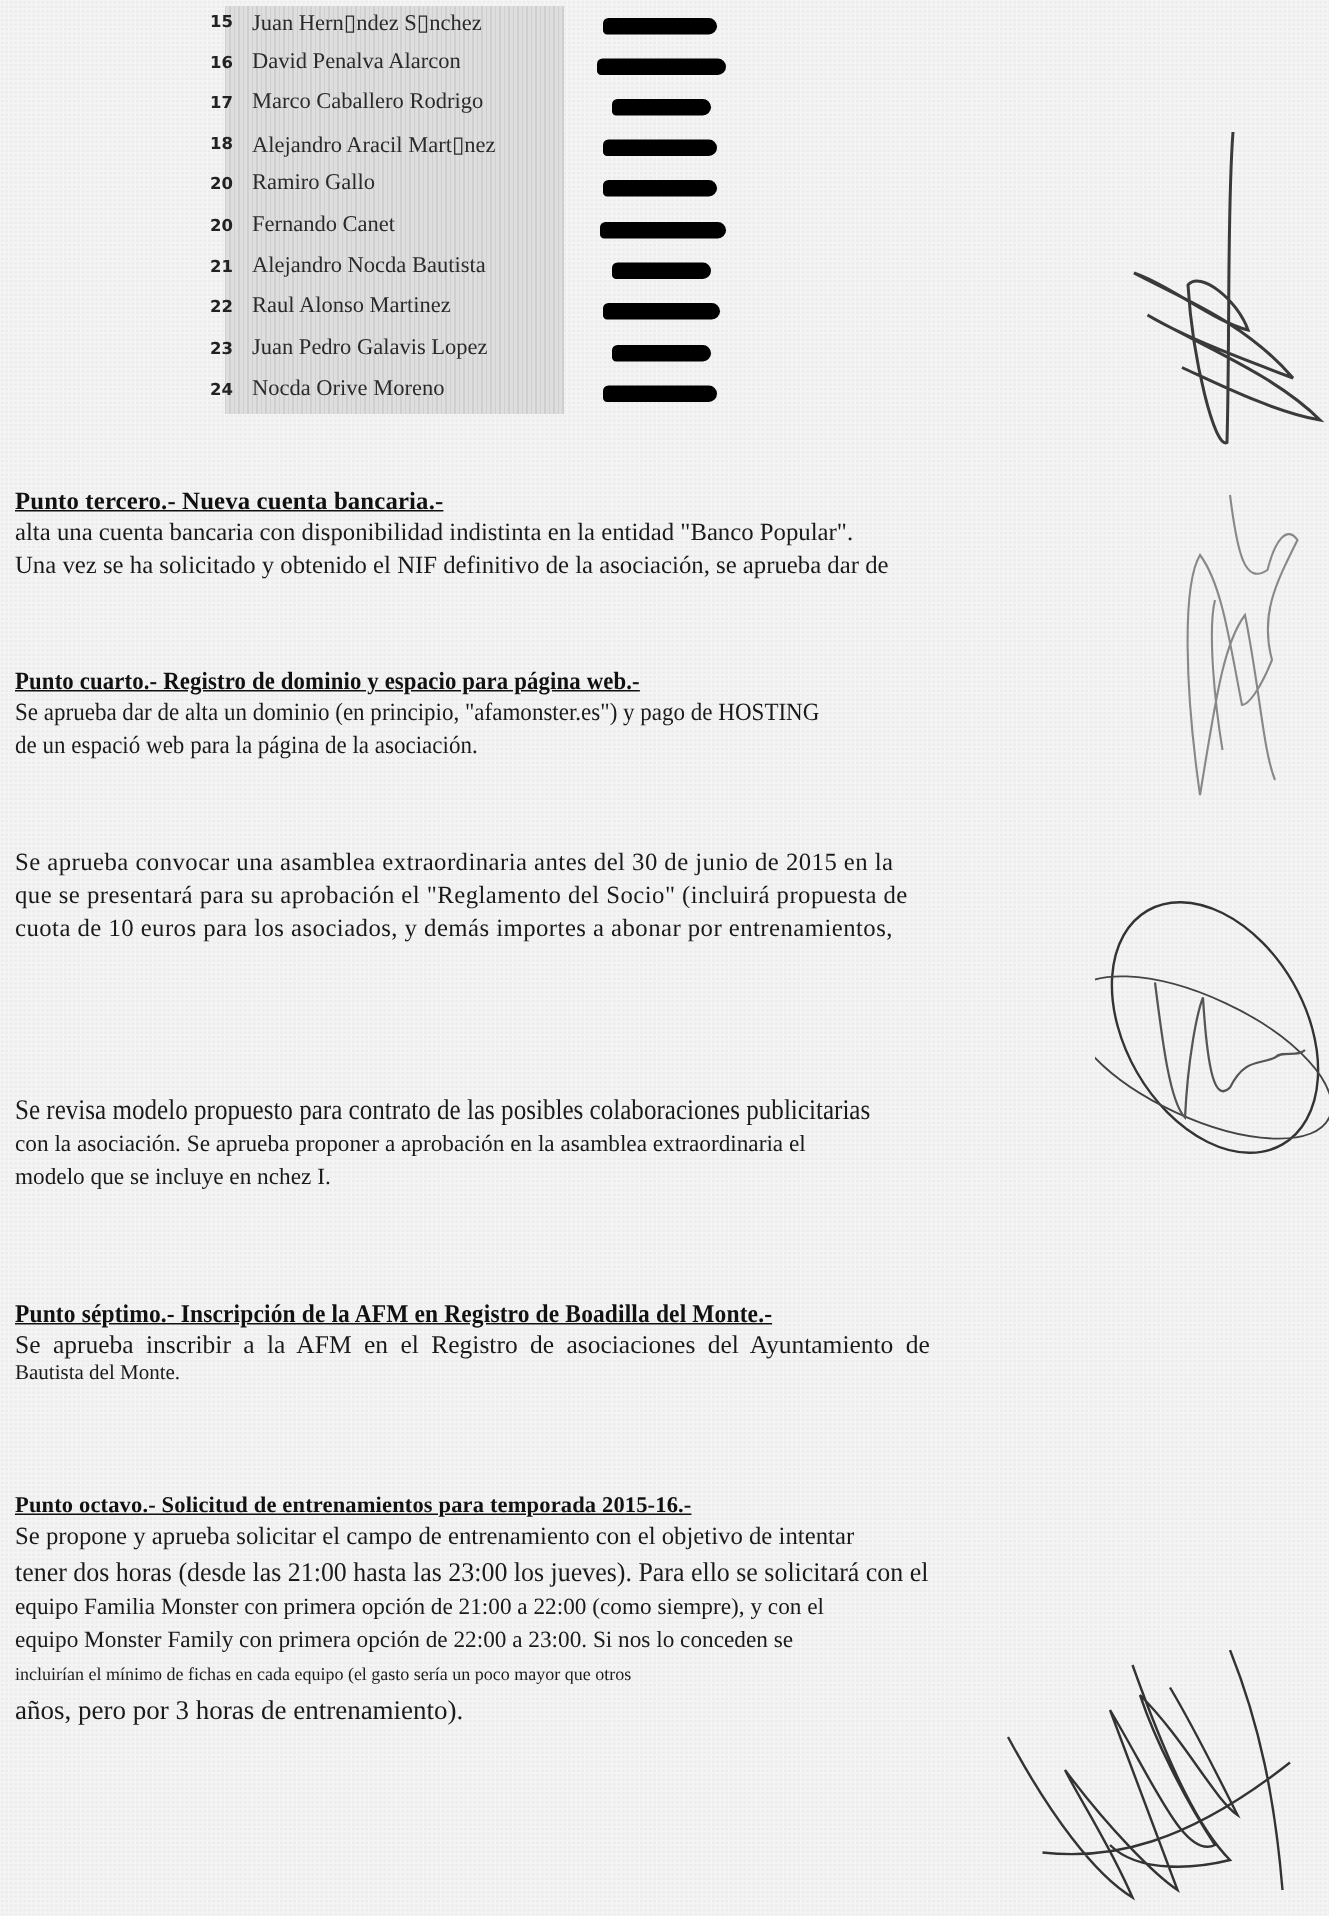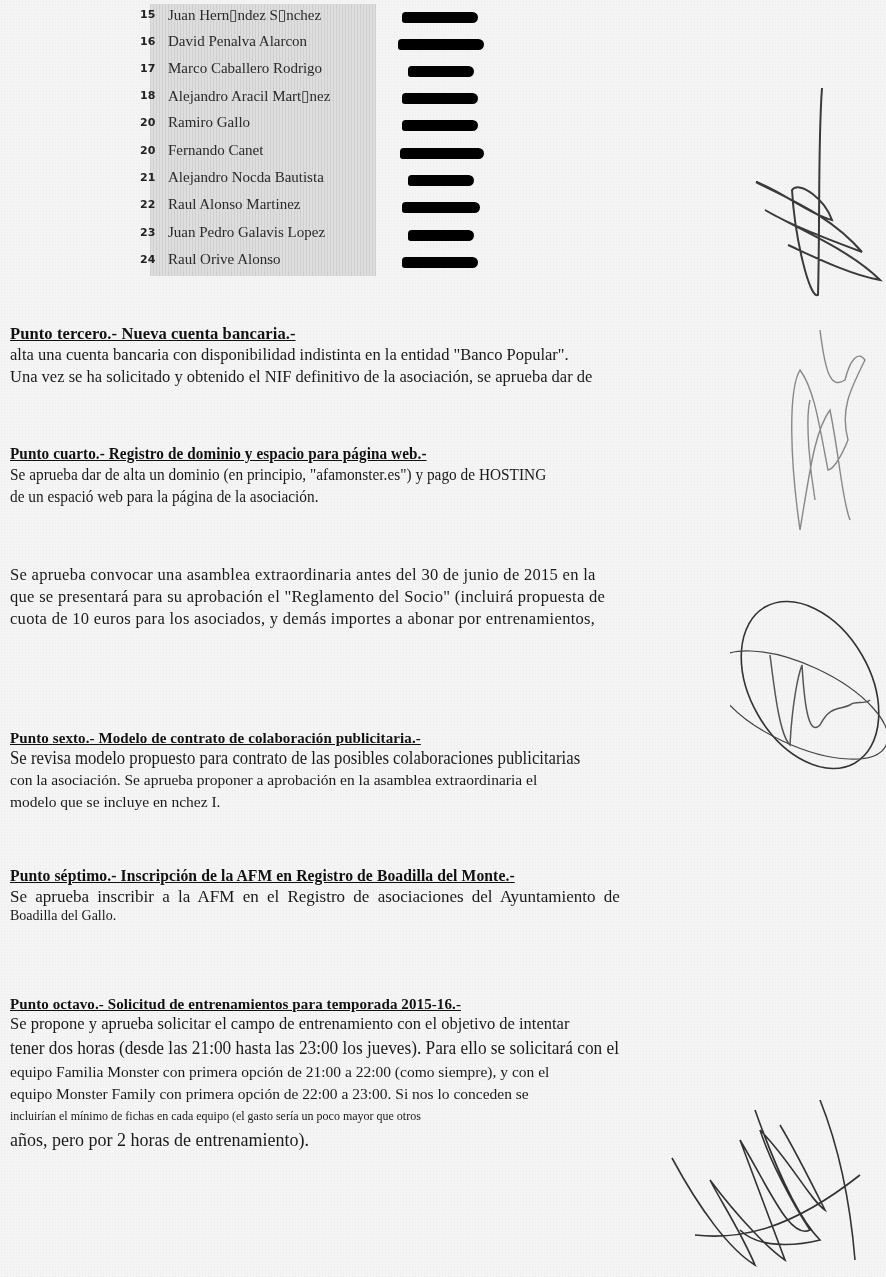--- a/index.html
+++ b/index.html
@@ -75,21 +75,21 @@
       <span class="name">Raul Alonso Martinez</span>
       <span class="redact" style="width:78px"></span>
     </div>
     <div class="row" style="top:218px">
       <span class="num">23</span>
       <span class="name">Juan Pedro Galavis Lopez</span>
       <span class="redact" style="width:66px;left:268px"></span>
     </div>
     <div class="row" style="top:245px">
       <span class="num">24</span>
-      <span class="name">Raul Orive Alonso</span>
+      <span class="name">Nocda Orive Moreno</span>
       <span class="redact" style="width:76px"></span>
     </div>
   </div>
 
   <div class="section" style="top:324px">
     <div class="sec-title">Punto tercero.-  Nueva cuenta bancaria.-</div>
     <div class="sec-body">
       <span class="line">alta una cuenta bancaria con disponibilidad indistinta en la entidad "Banco Popular".</span>
       <span class="line">Una vez se ha solicitado y obtenido el NIF definitivo de la asociación, se aprueba dar de</span>
     </div>
@@ -105,45 +105,44 @@
 
   <div class="section" style="top:564px">
     <div class="sec-body" style="letter-spacing:0.3px">
       <span class="line">Se aprueba convocar una asamblea extraordinaria antes del 30 de junio de 2015 en la</span>
       <span class="line">que se presentará para su aprobación el "Reglamento del Socio" (incluirá propuesta de</span>
       <span class="line">cuota de 10 euros para los asociados, y demás importes a abonar por entrenamientos,</span>
     </div>
   </div>
 
   <div class="section" style="top:730px">
-    <div class="sec-title" style="font-size:15px">Punto sexto.- Modelo de contrato de colaboración publicitaria.-</div>
     <div class="sec-body">
       <span class="line big" style="transform:scaleX(0.88);transform-origin:left">Se revisa modelo propuesto para contrato de las posibles colaboraciones publicitarias</span>
       <span class="line" style="font-size:15.5px">con la asociación. Se aprueba proponer a aprobación en la asamblea extraordinaria el</span>
       <span class="line" style="font-size:15.5px">modelo que se incluye en nchez I.</span>
     </div>
   </div>
 
   <div class="section" style="top:866px">
     <div class="sec-title condensed" style="font-size:17px">Punto séptimo.- Inscripción de la AFM en Registro de Boadilla del Monte.-</div>
     <div class="sec-body">
       <span class="line" style="font-size:17px;word-spacing:4px">Se aprueba inscribir a la AFM en el Registro de asociaciones del Ayuntamiento de</span>
-      <span class="line small" style="line-height:16px">Boadilla del Gallo.</span>
+      <span class="line small" style="line-height:16px">Bautista del Monte.</span>
     </div>
   </div>
 
   <div class="section" style="top:996px">
     <div class="sec-title" style="font-size:15px">Punto octavo.- Solicitud de entrenamientos para temporada 2015-16.-</div>
     <div class="sec-body">
       <span class="line" style="font-size:16.5px">Se propone y aprueba solicitar el campo de entrenamiento con el objetivo de intentar</span>
       <span class="line big" style="font-size:18px;line-height:26px;transform:scaleX(0.96);transform-origin:left">tener dos horas (desde las 21:00 hasta las 23:00 los jueves). Para ello se solicitará con el</span>
       <span class="line" style="font-size:15.5px">equipo Familia Monster con primera opción de 21:00 a 22:00 (como siempre), y con el</span>
       <span class="line" style="font-size:15.5px">equipo Monster Family con primera opción de 22:00 a 23:00. Si nos lo conceden se</span>
       <span class="line" style="font-size:12px">incluirían el mínimo de fichas en cada equipo (el gasto sería un poco mayor que otros</span>
-      <span class="line big" style="font-size:18px;line-height:26px">años, pero por 2 horas de entrenamiento).</span>
+      <span class="line big" style="font-size:18px;line-height:26px">años, pero por 3 horas de entrenamiento).</span>
     </div>
   </div>
 
   <svg class="sig" style="left:740px;top:80px" width="146" height="230">
     <path d="M82 8 C78 60 80 140 78 215 C70 220 55 160 52 110 C60 100 85 120 92 140 C70 135 40 110 16 102 C50 120 90 135 122 172 C90 160 50 145 25 130 C60 150 110 170 140 200 C110 195 70 175 48 165" fill="none" stroke="#3a3a3a" stroke-width="2"></path>
   </svg>
   <svg class="sig" style="left:770px;top:320px" width="110" height="220">
     <path d="M50 10 C55 50 60 70 75 60 C80 40 88 30 95 40 C80 70 70 90 78 120 C70 140 62 150 58 150 C50 110 45 70 30 50 C18 70 20 140 30 210 C40 150 45 110 60 90 C70 140 72 180 80 200 M40 80 C35 100 40 150 45 180" fill="none" stroke="#888" stroke-width="1.4"></path>
   </svg>
   <svg class="sig" style="left:730px;top:595px" width="156" height="210">

